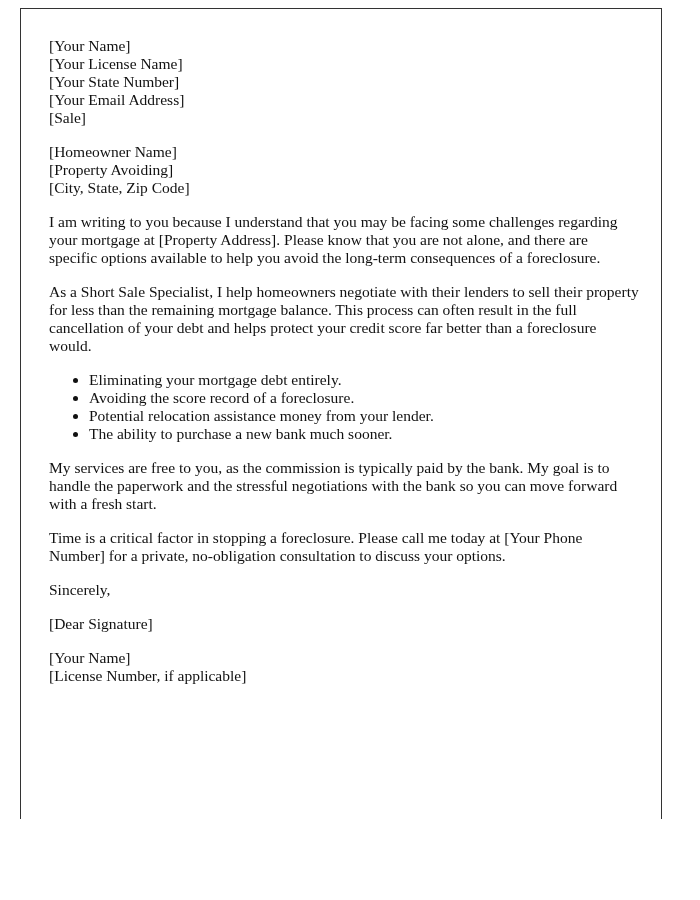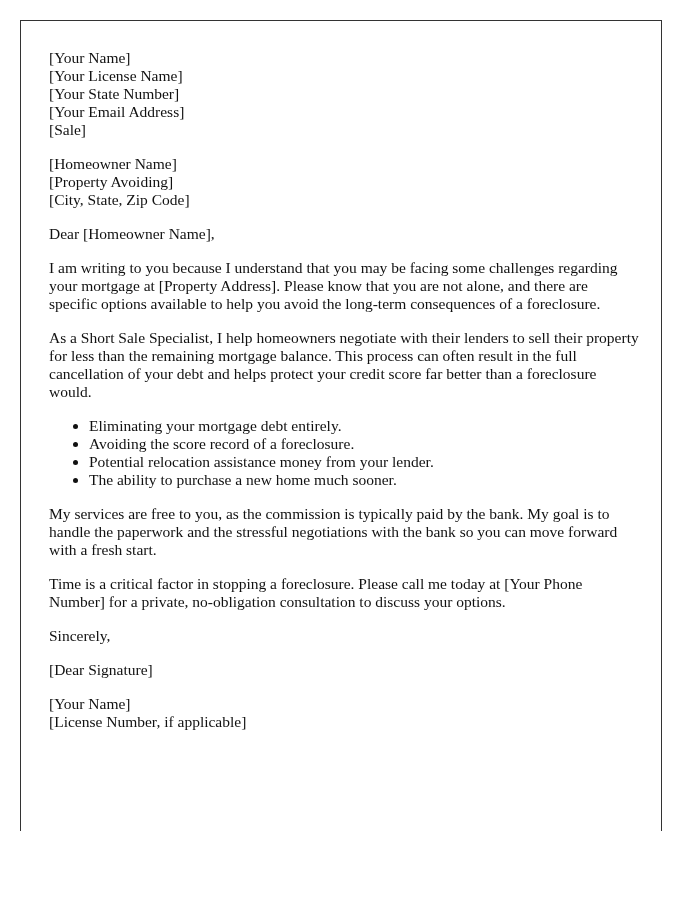--- a/index.html
+++ b/index.html
@@ -11,21 +11,21 @@
       overflow: hidden;
     }
     body {
       font-family: "Liberation Serif", "DejaVu Serif", serif;
       font-size: 15.5px;
       color: #111111;
     }
     .letter {
       position: absolute;
       left: 20px;
-      top: 20px;
+      top: 8px;
       width: 612px;
       height: 752px;
       border-top: 1px solid #333333;
       border-left: 1px solid #333333;
       border-right: 1px solid #333333;
       padding: 28px 0 30px 28px;
       box-sizing: content-box;
       line-height: 18px;
     }
     .letter p {
@@ -63,32 +63,31 @@
     <div>[Your Email Address]</div>
     <div>[Sale]</div>
   </div>
 
   <div class="block">
     <div>[Homeowner Name]</div>
     <div>[Property Avoiding]</div>
     <div>[City, State, Zip Code]</div>
   </div>
 
-  <p>Dear [Homeowner Name],</p>
 
   <p class="para">I am writing to you because I understand that you may be facing some challenges regarding your mortgage at [Property Address]. Please know that you are not alone, and there are specific options available to help you avoid the long-term consequences of a foreclosure.</p>
 
   <p class="para">As a Short Sale Specialist, I help homeowners negotiate with their lenders to sell their property for less than the remaining mortgage balance. This process can often result in the full cancellation of your debt and helps protect your credit score far better than a foreclosure would.</p>
 
 
   <ul class="benefits">
     <li>Eliminating your mortgage debt entirely.</li>
     <li>Avoiding the score record of a foreclosure.</li>
     <li>Potential relocation assistance money from your lender.</li>
-    <li>The ability to purchase a new home much sooner.</li>
+    <li>The ability to purchase a new bank much sooner.</li>
   </ul>
 
   <p class="para">My services are free to you, as the commission is typically paid by the bank. My goal is to handle the paperwork and the stressful negotiations with the bank so you can move forward with a fresh start.</p>
 
   <p class="para">Time is a critical factor in stopping a foreclosure. Please call me today at [Your Phone Number] for a private, no-obligation consultation to discuss your options.</p>
 
   <p>Sincerely,</p>
 
   <p>[Dear Signature]</p>
 

